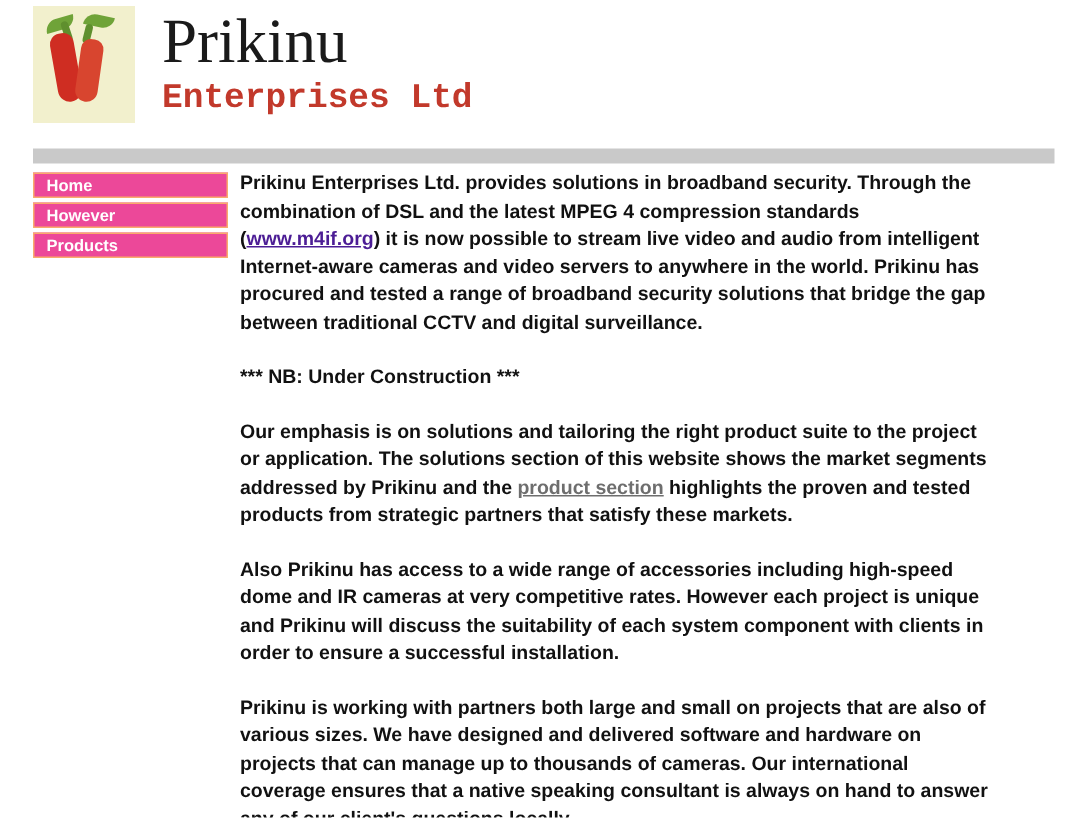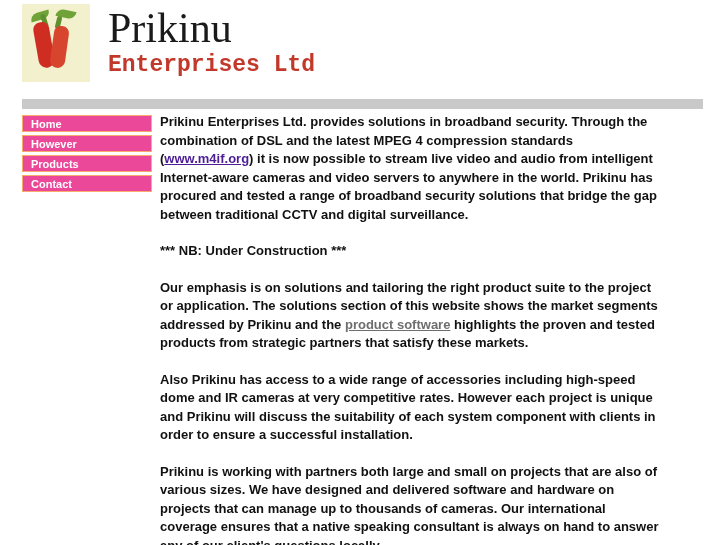--- a/index.html
+++ b/index.html
@@ -174,30 +174,29 @@
       </div>
     </div>
   </div>
 
   <div class="grey-bar"></div>
 
   <div class="nav">
     <a class="nav-item">Home</a>
     <a class="nav-item">However</a>
     <a class="nav-item">Products</a>
-    <a class="nav-item">Contact</a>
   </div>
 
   <div class="content">
 
     <p><span>Prikinu Enterprises Ltd. provides solutions in broadband security. Through the combination of DSL and the latest MPEG 4 compression standards (</span><a class="inline">www.m4if.org</a><span>) it is now possible to stream live video and audio from intelligent Internet-aware cameras and video servers to anywhere in the world. Prikinu has procured and tested a range of broadband security solutions that bridge the gap between traditional CCTV and digital surveillance.</span></p>
 
     <p class="nb">*** NB: Under Construction ***</p>
 
-    <p><span>Our emphasis is on solutions and tailoring the right product suite to the project or application. The solutions section of this website shows the market segments addressed by Prikinu and the </span><a class="inline grey">product software</a><span> highlights the proven and tested products from strategic partners that satisfy these markets.</span></p>
+    <p><span>Our emphasis is on solutions and tailoring the right product suite to the project or application. The solutions section of this website shows the market segments addressed by Prikinu and the </span><a class="inline grey">product section</a><span> highlights the proven and tested products from strategic partners that satisfy these markets.</span></p>
 
     <p>Also Prikinu has access to a wide range of accessories including high-speed dome and IR cameras at very competitive rates. However each project is unique and Prikinu will discuss the suitability of each system component with clients in order to ensure a successful installation.</p>
 
     <p>Prikinu is working with partners both large and small on projects that are also of various sizes. We have designed and delivered software and hardware on projects that can manage up to thousands of cameras. Our international coverage ensures that a native speaking consultant is always on hand to answer any of our client's questions locally.</p>
 
   </div>
 
 </div>
 
 </body></html>

